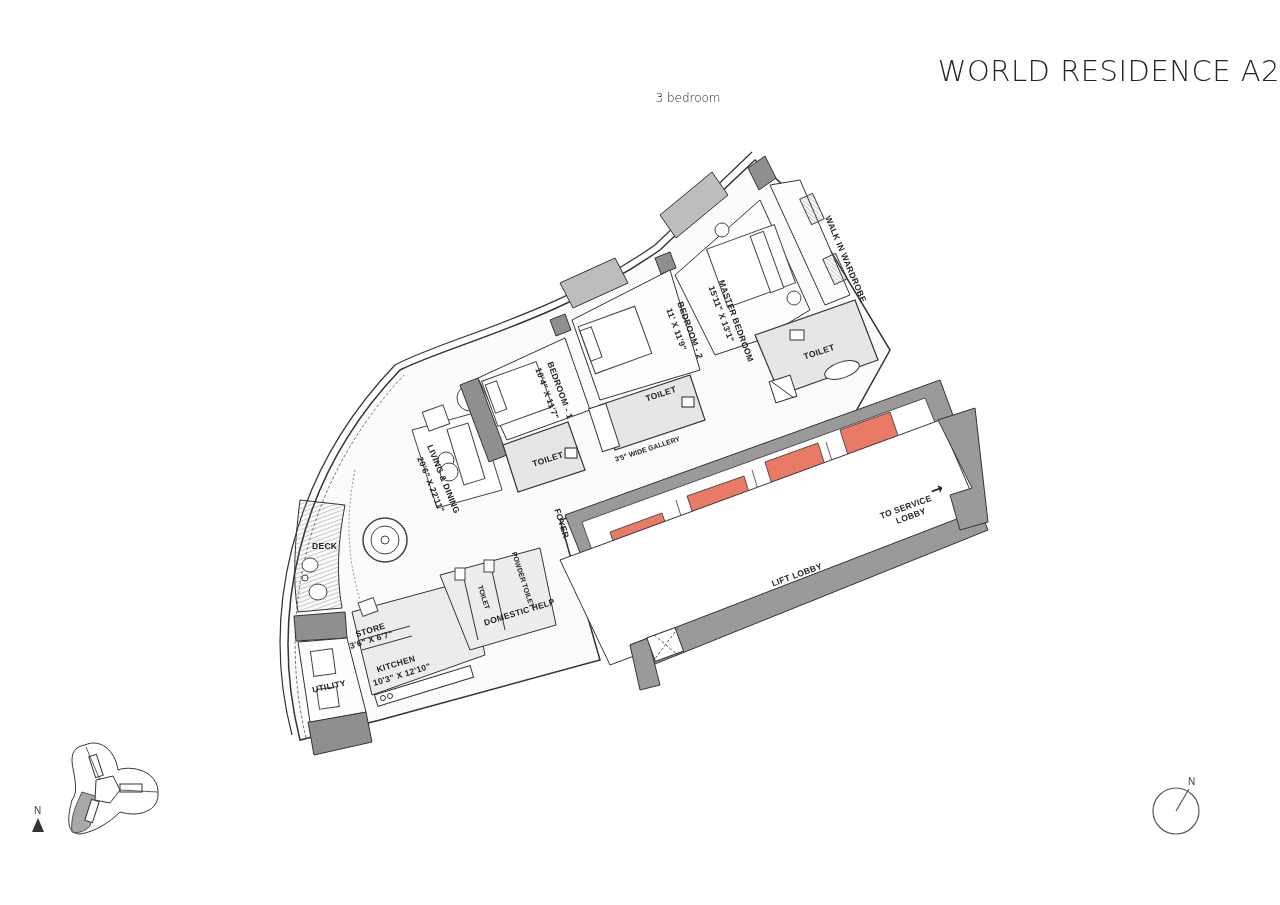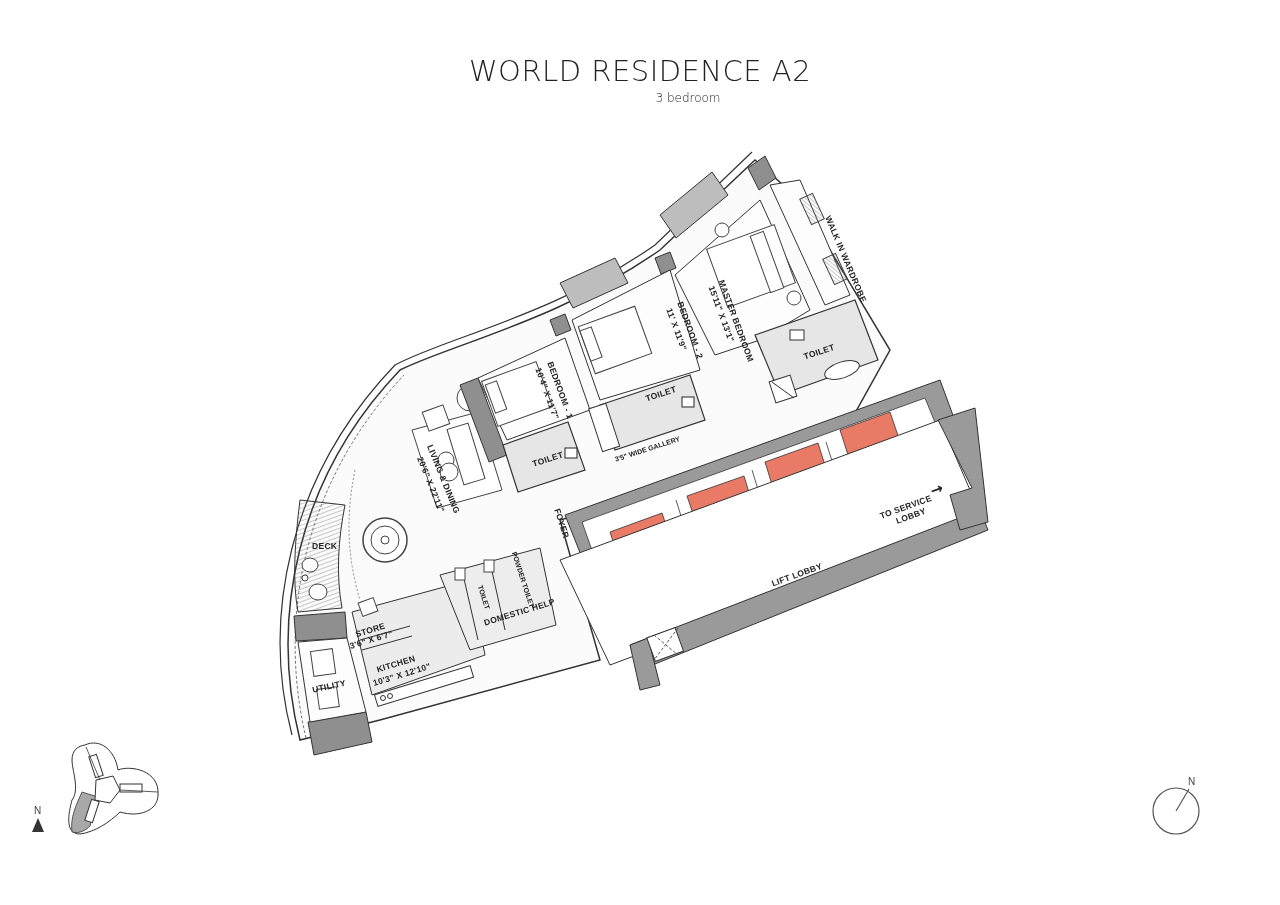--- a/index.html
+++ b/index.html
@@ -1,21 +1,21 @@
 <!DOCTYPE html>
 <html><head>
 <meta charset="utf-8">
 <style>
   html, body { margin: 0; padding: 0; }
   body {
     width: 1280px; height: 905px; background: #ffffff; position: relative; overflow: hidden;
     font-family: "Liberation Sans", sans-serif; color: #222;
   }
   .title {
-    position: absolute; left: 0; width: 1280px; top: 54px; text-align: center;
+    position: absolute; left: 0; width: 1280px; top: 54px; text-align: right;
     font-family: "DejaVu Sans", sans-serif; font-weight: 200; font-size: 29px; letter-spacing: 0.5px; color: #222;
   }
   .subtitle {
     position: absolute; left: 0; width: 1280px; top: 91px; text-align: center;
     font-family: "DejaVu Sans", sans-serif; font-weight: 200; font-size: 12px; color: #222; margin-left: 48px;
   }
   svg.plan { position: absolute; left: 0; top: 0; }
   .lbl { font-family: "Liberation Sans", sans-serif; font-weight: bold; font-size: 8.5px; fill: #222; letter-spacing: 0.3px; }
   .lbl-sm { font-family: "Liberation Sans", sans-serif; font-weight: bold; font-size: 7px; fill: #222; }
   .n-label { font-family: "Liberation Sans", sans-serif; font-size: 10px; fill: #444; }

